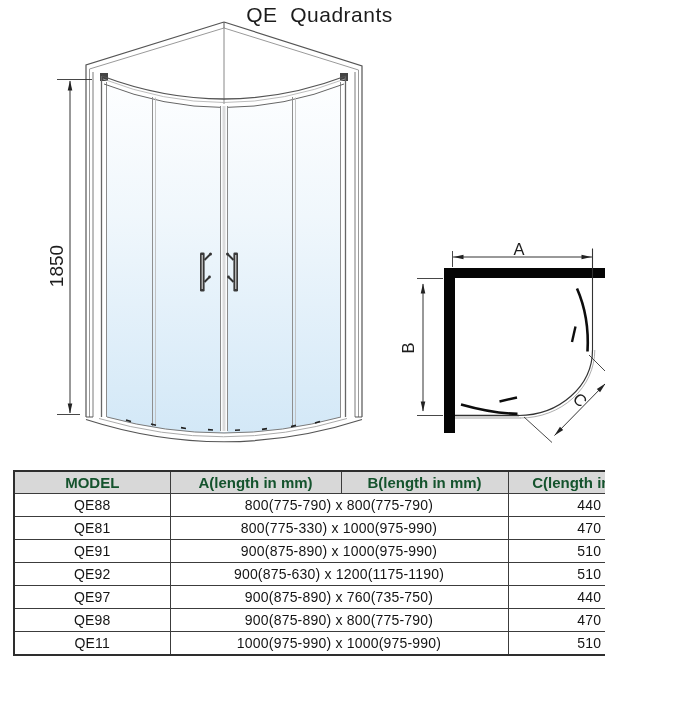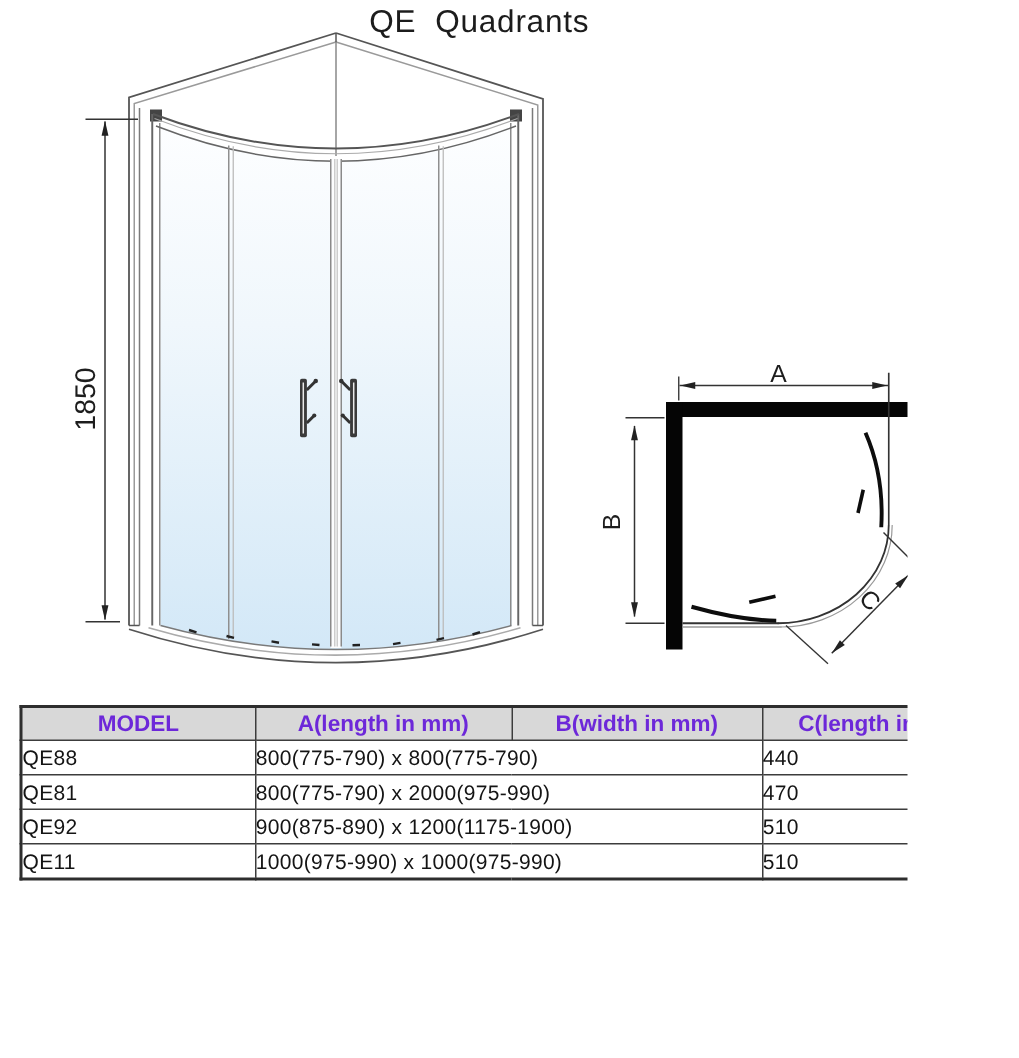--- a/index.html
+++ b/index.html
@@ -6,23 +6,23 @@
   .page{position:relative;width:605px;height:705px;background:#ffffff;overflow:hidden;
         font-family:"Liberation Sans",sans-serif;}
   .title{position:absolute;top:3px;left:0;right:0;text-align:center;
          font-size:21px;color:#1c1c1c;letter-spacing:.5px;white-space:pre;
          transform:translateX(17px);}
   svg{position:absolute;top:0;left:0;}
   table.spec{position:absolute;left:13px;top:470px;width:657px;
              border-collapse:collapse;table-layout:fixed;
              border:2px solid #2e2e2e;}
   table.spec th{background:#d8d8d8;border:1px solid #3c3c3c;font-size:15px;
-                font-weight:bold;height:21px;padding:0;color:#6d28d9;text-align:center;}
+                font-weight:bold;height:21px;padding:0;color:#14532d;text-align:center;}
   table.spec td{border:1px solid #3c3c3c;font-size:14px;height:22px;padding:0;
-                color:#141414;text-align:left;letter-spacing:.2px;}
+                color:#141414;text-align:center;letter-spacing:.2px;}
 </style>
 </head>
 <body>
 
 <div class="page">
 
   <div class="title">QE  Quadrants</div>
 
   <svg width="679" height="468" viewBox="0 0 679 468">
     <defs>
@@ -165,39 +165,54 @@
     <colgroup>
         <col style="width:156px">
         <col style="width:171px">
         <col style="width:167px">
         <col style="width:163px">
       </colgroup>
     <thead>
       <tr>
         <th>MODEL</th>
         <th>A(length in mm)</th>
-        <th>B(width in mm)</th>
+        <th>B(length in mm)</th>
         <th>C(length in mm)</th>
       </tr>
     </thead>
     <tbody>
       <tr>
         <td>QE88</td>
         <td colspan="2">800(775-790) x 800(775-790)</td>
         <td>440</td>
       </tr>
       <tr>
         <td>QE81</td>
-        <td colspan="2">800(775-790) x 2000(975-990)</td>
+        <td colspan="2">800(775-330) x 1000(975-990)</td>
         <td>470</td>
       </tr>
       <tr>
+        <td>QE91</td>
+        <td colspan="2">900(875-890) x 1000(975-990)</td>
+        <td>510</td>
+      </tr>
+      <tr>
         <td>QE92</td>
-        <td colspan="2">900(875-890) x 1200(1175-1900)</td>
+        <td colspan="2">900(875-630) x 1200(1175-1190)</td>
         <td>510</td>
+      </tr>
+      <tr>
+        <td>QE97</td>
+        <td colspan="2">900(875-890) x 760(735-750)</td>
+        <td>440</td>
+      </tr>
+      <tr>
+        <td>QE98</td>
+        <td colspan="2">900(875-890) x 800(775-790)</td>
+        <td>470</td>
       </tr>
       <tr>
         <td>QE11</td>
         <td colspan="2">1000(975-990) x 1000(975-990)</td>
         <td>510</td>
       </tr>
     </tbody>
   </table>
 
 </div>

